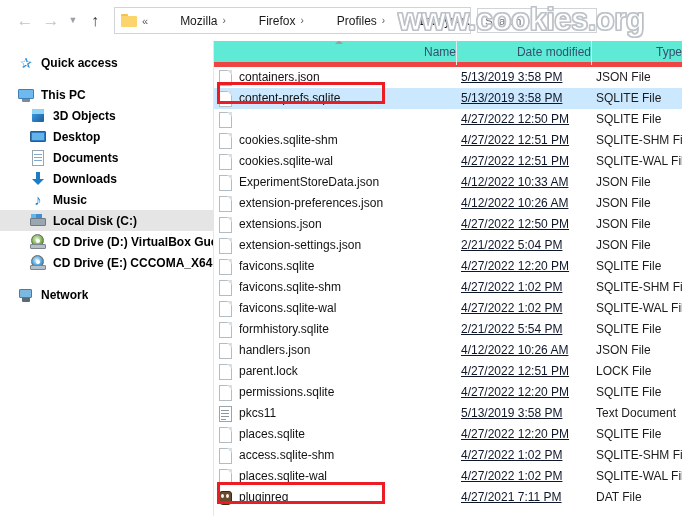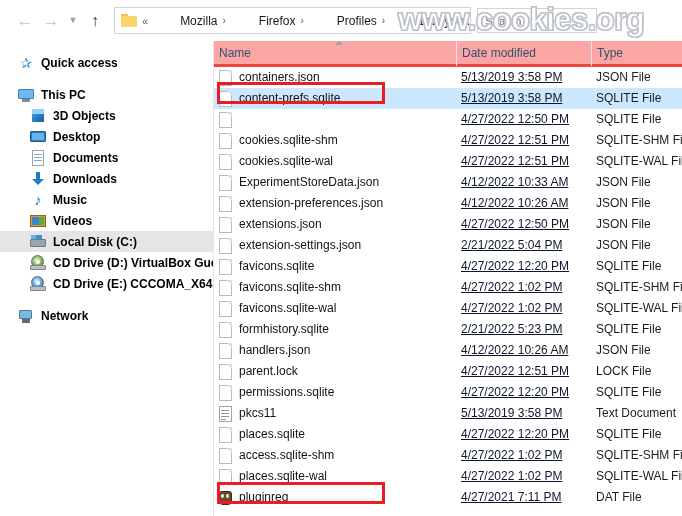--- a/index.html
+++ b/index.html
@@ -331,23 +331,24 @@
     background: #ffffff;
     overflow: hidden;
     flex: none;
   }
   .col-header {
     position: relative;
     height: 26px;
     width: 468px;
     display: flex;
     align-items: center;
-    background: #fca5a5;
-    border-bottom: 3px solid #ef4444;
-    box-sizing: border-box;
+    background: #5eead4;
+    border-bottom: 5px solid #ef4444;
+    box-sizing: border-box;
+    text-align: right;
   }
   .col-header .col {
     font-size: 12px;
     color: #34526e;
     position: relative;
     height: 26px;
     line-height: 26px;
     box-sizing: border-box;
     padding-left: 5px;
     white-space: nowrap;
@@ -575,28 +576,20 @@
         </span>
         <span class="label">Downloads</span>
       </div>
 
       <div class="nav-item indent">
         <span class="nav-ico ico-music">♪</span>
         <span class="label">Music</span>
       </div>
 
 
-      <div class="nav-item indent">
-        <span class="nav-ico ico-video">
-          <span class="frame"></span>
-            <span class="blue"></span>
-            <span class="green"></span>
-        </span>
-        <span class="label">Videos</span>
-      </div>
 
       <div class="nav-item indent selected">
         <span class="nav-ico ico-drive">
           <span class="base"></span>
             <span class="bar"></span>
             <span class="bar2"></span>
         </span>
         <span class="label">Local Disk (C:)</span>
       </div>
 
@@ -777,21 +770,21 @@
             <div class="cell type">SQLITE-WAL File</div>
           </div>
           <div class="row">
             <div class="cell name">
               <span class="fico blank">
                 <span class="page"></span>
                 <span class="fold"></span>
               </span>
               <span class="fname">formhistory.sqlite</span>
             </div>
-            <div class="cell date">2/21/2022 5:23 PM</div>
+            <div class="cell date">2/21/2022 5:54 PM</div>
             <div class="cell type">SQLITE File</div>
           </div>
           <div class="row">
             <div class="cell name">
               <span class="fico blank">
                 <span class="page"></span>
                 <span class="fold"></span>
               </span>
               <span class="fname">handlers.json</span>
             </div>

